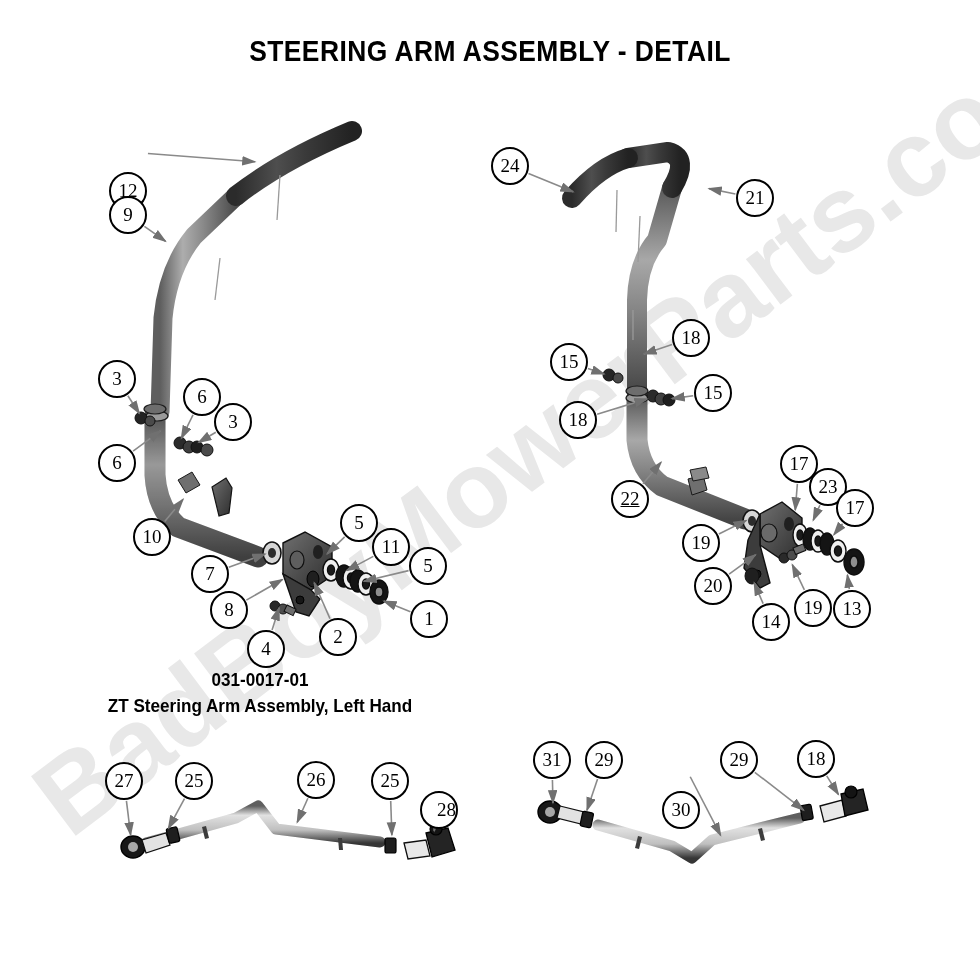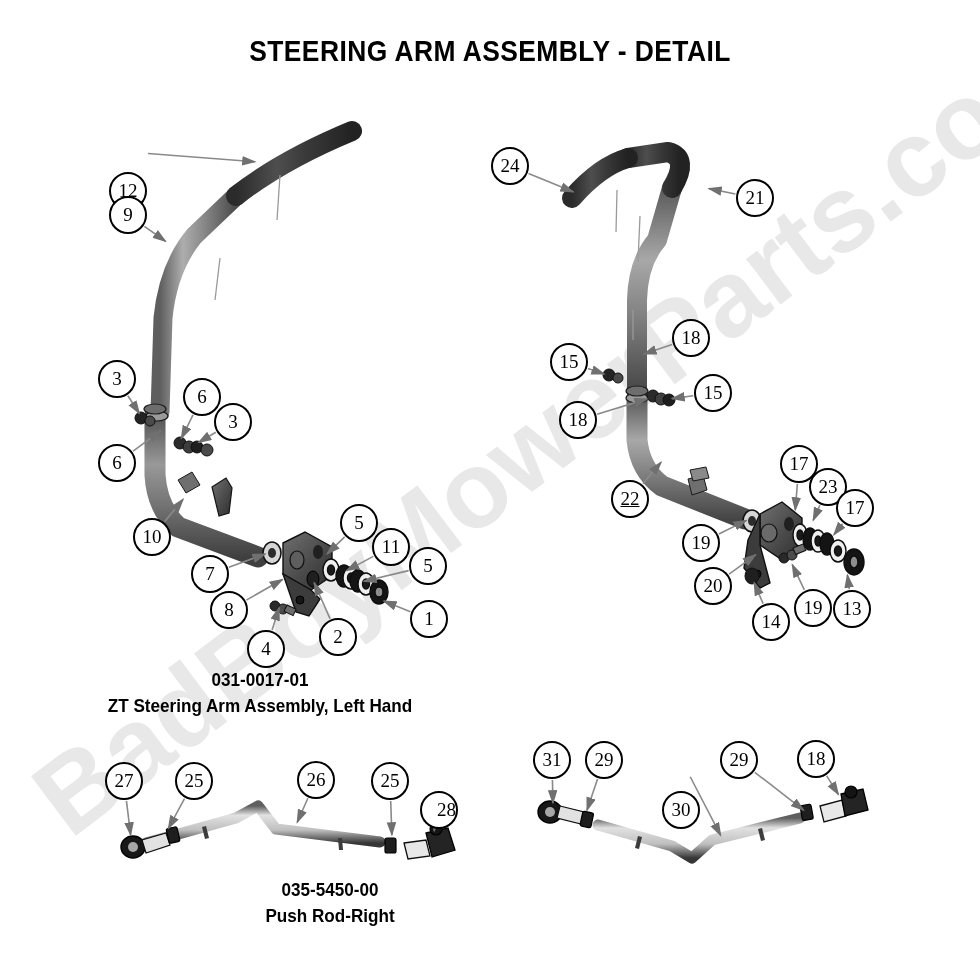--- a/index.html
+++ b/index.html
@@ -355,24 +355,20 @@
         <line x1="826.6798598277596" y1="775.9097780606194" x2="838.3980210258361" y2="794.4635332909071" stroke="#8a8a8a" stroke-width="1.6" marker-end="url(#arrowHead)"></line>
       </g>
   </svg>
 
   <div class="caption" id="cap-lh">
     <span class="pn">031-0017-01</span>
     <span class="desc">ZT Steering Arm Assembly, Left Hand</span>
   </div>
 
 
-  <div class="caption" id="cap-pr-right">
-    <span class="pn">035-5450-00</span>
-    <span class="desc">Push Rod-Right</span>
-  </div>
 
 
   <div id="callout-layer">
       <div class="callout" style="left: 128px; top: 152px; margin-top: 20px;">12</div>
       <div class="callout" style="left: 128px; top: 215px;">9</div>
       <div class="callout" style="left: 117px; top: 379px;">3</div>
       <div class="callout" style="left: 202px; top: 397px;">6</div>
       <div class="callout" style="left: 233px; top: 422px;">3</div>
       <div class="callout" style="left: 117px; top: 463px;">6</div>
       <div class="callout" style="left: 152px; top: 537px;">10</div>

